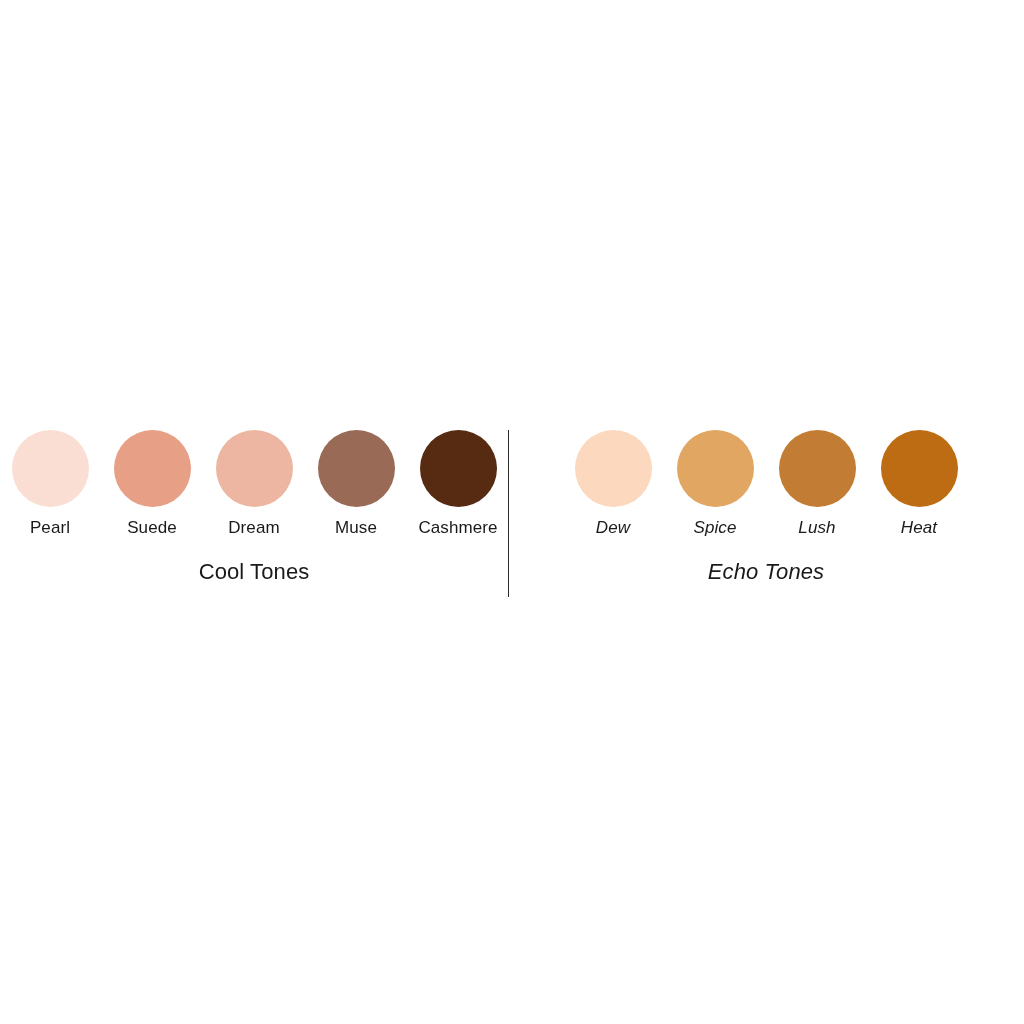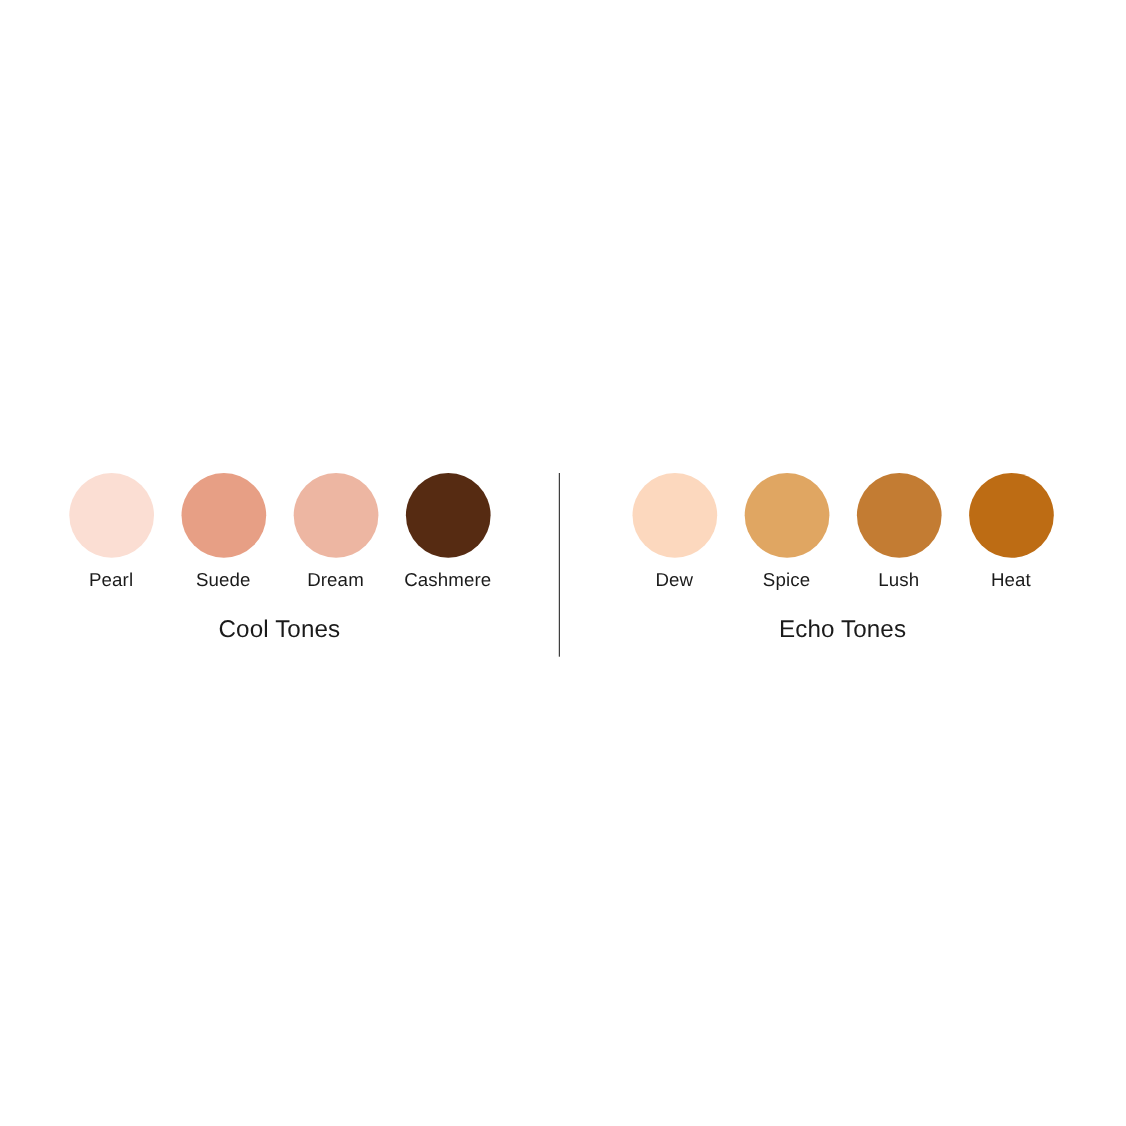--- a/index.html
+++ b/index.html
@@ -26,21 +26,21 @@
   }
 
   .tone-group {
     position: absolute;
     top: 430px;
     display: flex;
     flex-direction: column;
     align-items: center;
   }
   #group-cool  { left: 0px;   width: 508px; }
-  #group-warm  { left: 508px; width: 516px; }
+  #group-warm  { left: 508px; width: 516px; font-style: italic; }
 
   .swatch-row {
     display: flex;
     flex-direction: row;
     align-items: flex-start;
     justify-content: center;
   }
 
   .swatch-cell {
     width: 102px;
@@ -103,20 +103,24 @@
       <div class="swatch-cell">
         <span class="swatch-dot" style="background: rgb(231, 159, 133);"></span>
         <span class="swatch-label">Suede</span>
       </div>
 
       <div class="swatch-cell">
         <span class="swatch-dot" style="background: rgb(237, 182, 162);"></span>
         <span class="swatch-label">Dream</span>
       </div>
 
+      <div class="swatch-cell">
+        <span class="swatch-dot" style="background: rgb(153, 106, 86);"></span>
+        <span class="swatch-label">Muse</span>
+      </div>
 
       <div class="swatch-cell">
         <span class="swatch-dot" style="background: rgb(86, 43, 18);"></span>
         <span class="swatch-label">Cashmere</span>
       </div>
 
     </div>
     <div class="group-label">Cool Tones</div>
   </div>
 

